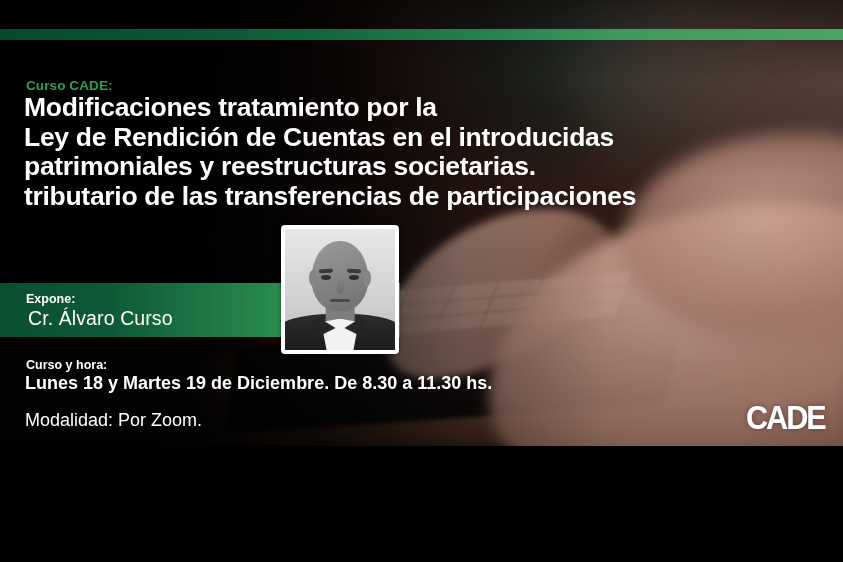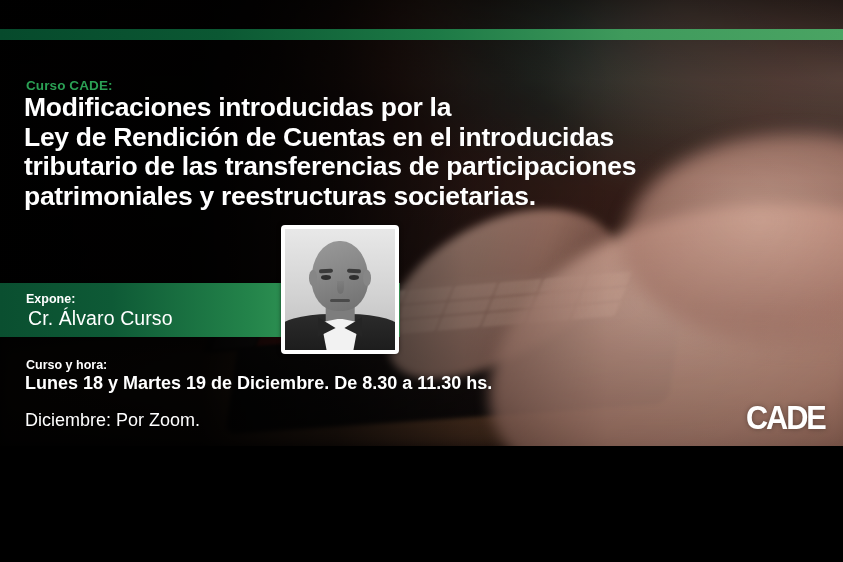--- a/index.html
+++ b/index.html
@@ -437,24 +437,24 @@
     <div class="bg-hand-right"></div>
     <div class="bg-hand-right2"></div>
     <div class="bg-red-tint"></div>
     <div class="bg-vignette"></div>
   </div>
 
   <div class="top-rule"></div>
 
   <div class="eyebrow">Curso CADE:</div>
   <div class="headline">
-    <div>Modificaciones introducidas por la</div>
+    <div>Modificaciones tratamiento por la</div>
     <div>Ley de Rendición de Cuentas en el introducidas</div>
+    <div>patrimoniales y reestructuras societarias.</div>
     <div>tributario de las transferencias de participaciones</div>
-    <div>patrimoniales y reestructuras societarias.</div>
   </div>
 
   <div class="speaker-band"></div>
   <div class="speaker-label">Expone:</div>
   <div class="speaker-name">Cr.  Álvaro Curso</div>
 
   <div class="portrait">
     <div class="portrait-inner">
       <div class="p-suit"></div>
       <div class="p-neck"></div>
@@ -468,21 +468,21 @@
       <div class="p-brow-r"></div>
       <div class="p-eye-l"></div>
       <div class="p-eye-r"></div>
       <div class="p-nose"></div>
       <div class="p-mouth"></div>
     </div>
   </div>
 
   <div class="date-label">Curso y hora:</div>
   <div class="date-value">Lunes 18 y Martes 19 de Diciembre. De 8.30 a 11.30 hs.</div>
-  <div class="modality">Diciembre: Por Zoom.</div>
+  <div class="modality">Modalidad: Por Zoom.</div>
 
   <div class="divider"></div>
   <div class="cta">REGISTRO</div>
 
   <div class="logo">
     <span class="logo-text">CADE</span>
   </div>
 
 </div>
 

